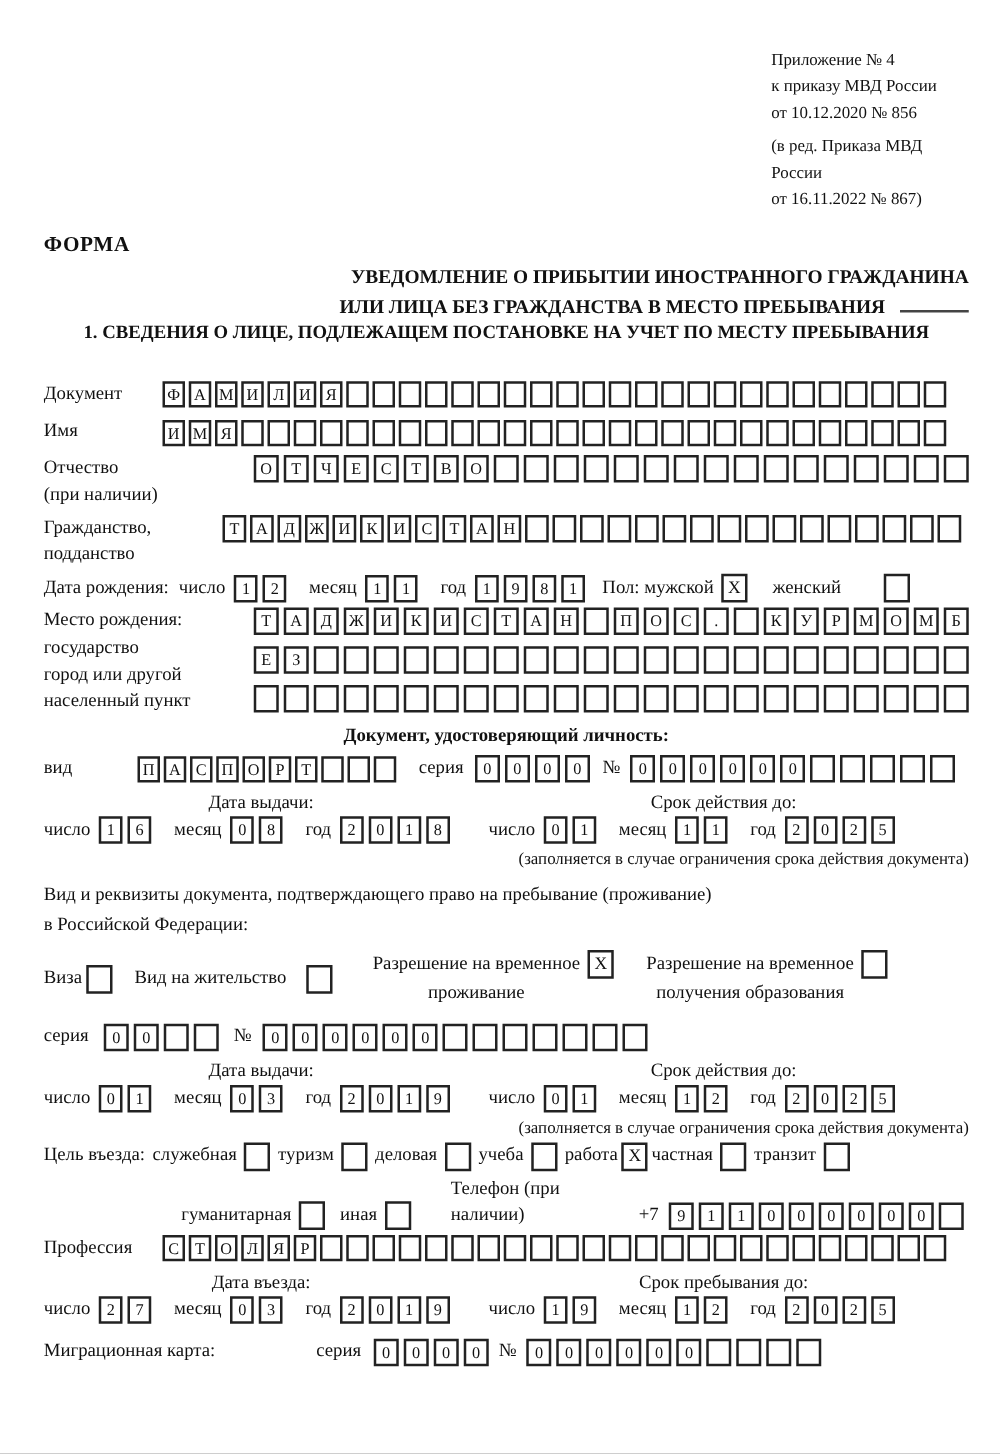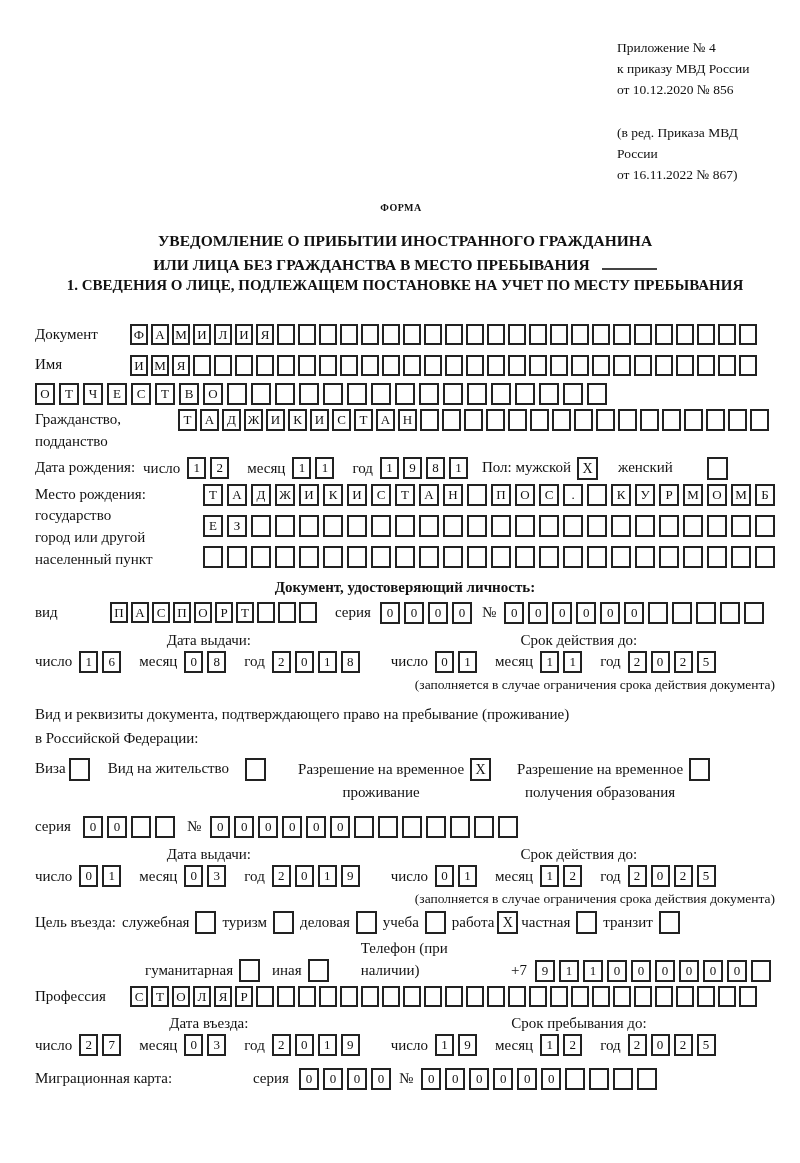--- a/index.html
+++ b/index.html
@@ -3,23 +3,23 @@
 <meta charset="utf-8">
 <style>
   html,body{margin:0;padding:0;background:#888;}
   .page{
     width:800px;height:1163px;background:#fff;color:#111;
     font-family:"Liberation Serif","DejaVu Serif",serif;
     box-sizing:border-box;padding:38px 25px 10px 35px;
     position:relative;overflow:hidden;font-size:15px;
   }
   .annex{margin-left:582px;font-size:13.5px;line-height:1.55;}
-  .annex-note{margin-top:22px;}
-  .forma{text-align:center;font-weight:bold;margin:16px 8px 0 0;font-size:10px;letter-spacing:.5px;}
-  .title{text-align:center;font-weight:bold;font-size:15.5px;margin-top:16px;line-height:1.55;}
+  .annex-note{margin-top:6px;}
+  .forma{text-align:left;font-weight:bold;margin:16px 8px 0 0;font-size:17px;letter-spacing:.5px;}
+  .title{text-align:right;font-weight:bold;font-size:15.5px;margin-top:4px;line-height:1.55;}
   .blank-line{display:inline-block;width:55px;border-bottom:2px solid #444;height:14px;margin-left:12px;}
   .sec-heading{text-align:center;font-weight:bold;font-size:15px;}
   .frow{display:flex;align-items:center;}
   .fs{align-items:flex-start;}
   .flabel{line-height:1.45;}
   .w95{width:95px;flex:none;}
   .w143{width:143px;flex:none;}
   .w168{width:168px;flex:none;}
   .boxes{display:flex;flex:none;}
   .cell{
@@ -37,21 +37,21 @@
     border:2px solid #222;text-align:center;line-height:19px;font-size:14px;margin:0 6px;
   }
   .center-bold{text-align:center;font-weight:bold;margin-top:8px;}
   .dual-head{display:flex;margin-top:8px;}
   .dual-head .h1{width:47%;text-align:center;}
   .dual-head .h2{width:53%;text-align:center;}
   .dual-dates{display:flex;margin-top:2px;align-items:center;}
   .dd-left{width:47%;display:flex;align-items:center;}
   .note{text-align:right;font-size:13.5px;margin-top:4px;}
   .plain{margin-top:9px;line-height:1.6;}
-  .optrow{display:flex;align-items:flex-start;margin-top:8px;}
+  .optrow{display:flex;align-items:center;margin-top:8px;}
   .optc{text-align:center;line-height:1.55;margin-left:12px;}
   .gap6{margin-left:6px;}.gap14{margin-left:14px;}.gap10{margin-left:10px;}
   .mt30{margin-top:30px;}.mt9{margin-top:9px;}.mt7{margin-top:7px;}.mt8{margin-top:4px;}
   .mt12{margin-top:12px;}.mt6{margin-top:6px;}.mt4{margin-top:4px;}
   .mrrow{margin-bottom:9px;}
 </style>
 </head>
 <body>
 
 <div class="page">
@@ -141,20 +141,24 @@
         <span class="cell"></span>
         <span class="cell"></span>
         <span class="cell"></span>
         <span class="cell"></span>
         <span class="cell"></span>
         <span class="cell"></span>
       </span>
   </div>
 
   <div class="frow fs mt7">
+    <span class="flabel w168">
+      <div>Отчество</div>
+      <div>(при наличии)</div>
+    </span>
     <span class="boxes lg">
         <span class="cell">О</span>
         <span class="cell">Т</span>
         <span class="cell">Ч</span>
         <span class="cell">Е</span>
         <span class="cell">С</span>
         <span class="cell">Т</span>
         <span class="cell">В</span>
         <span class="cell">О</span>
         <span class="cell"></span>

